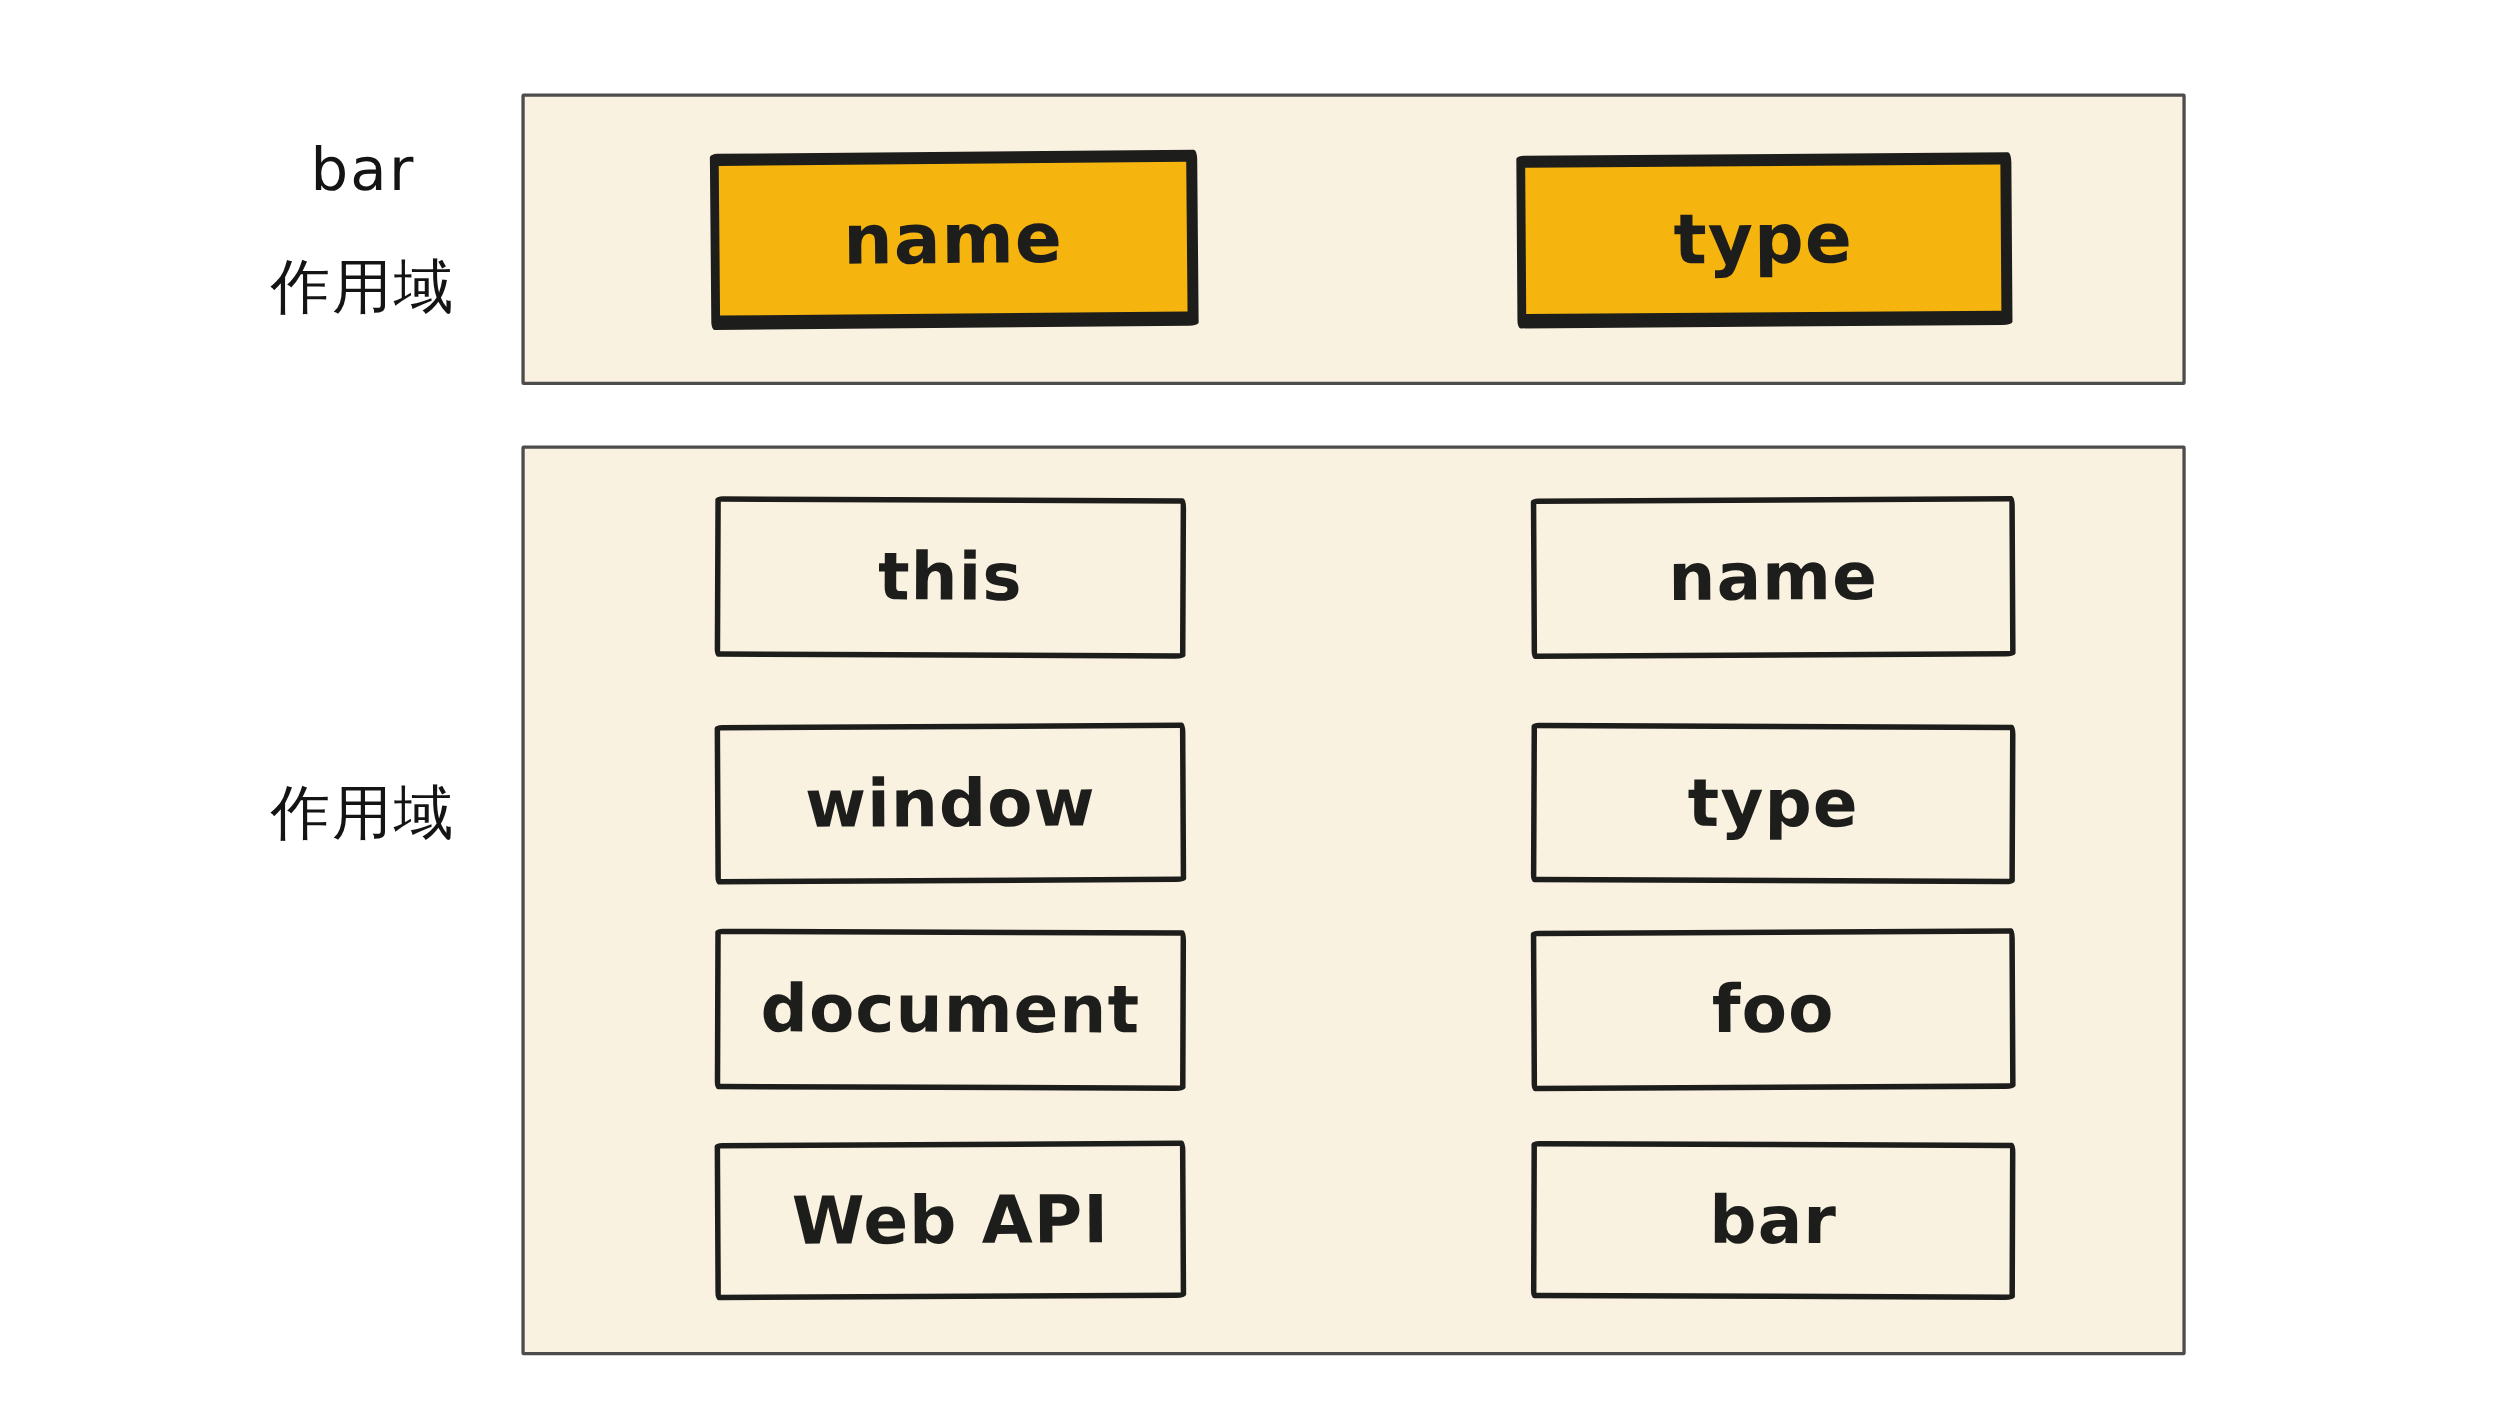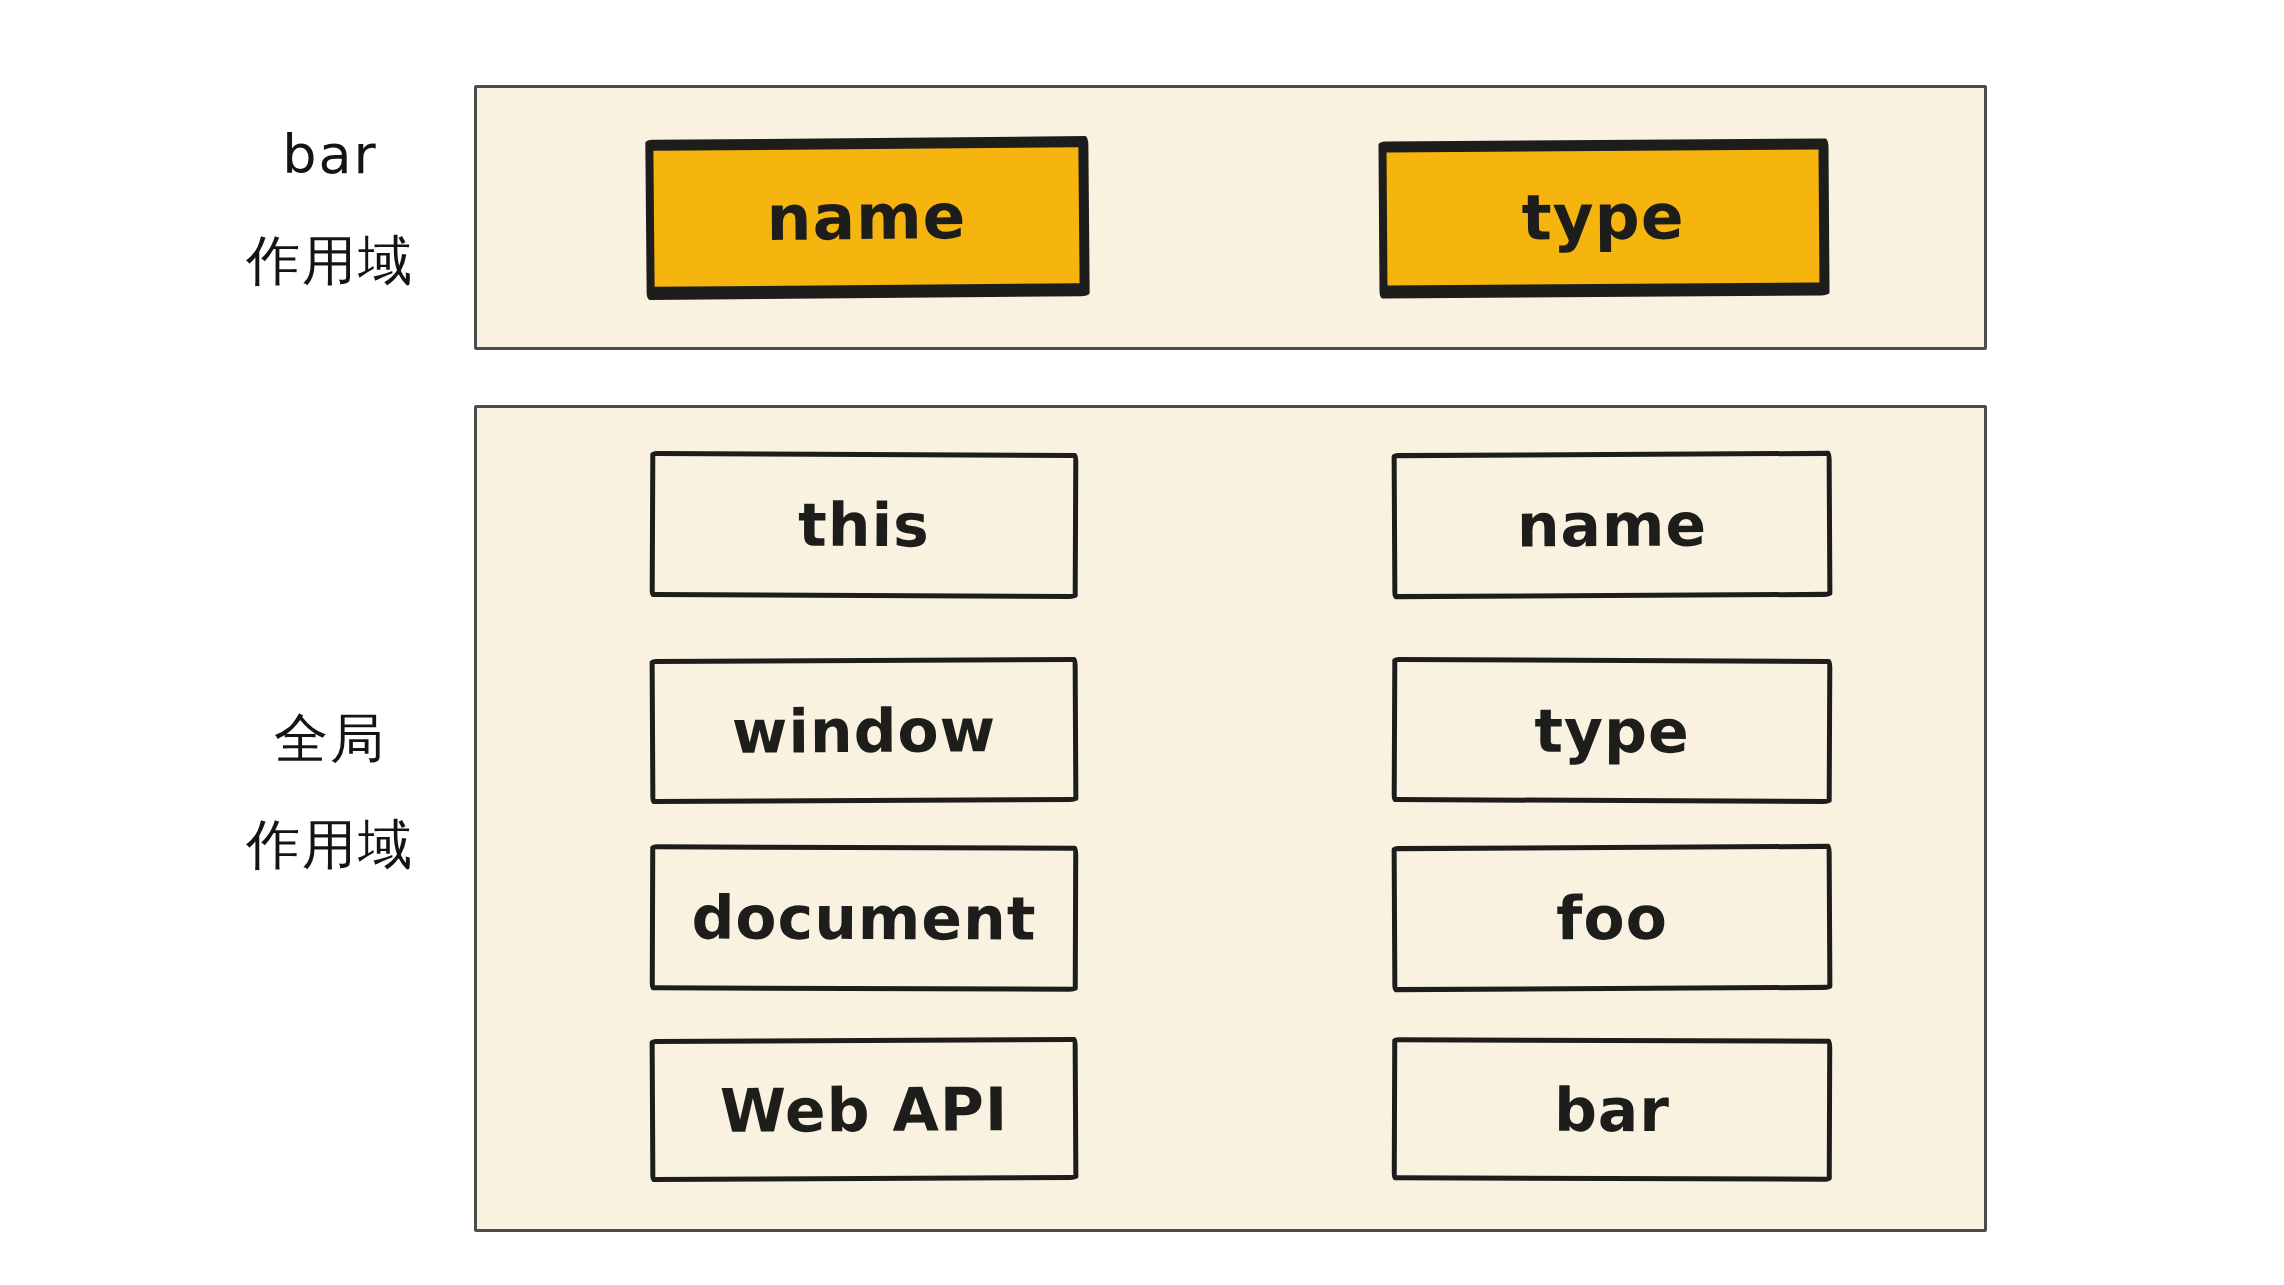--- a/index.html
+++ b/index.html
@@ -63,21 +63,20 @@
   <div class="scope-label label-bar">
     <div class="line">bar</div>
     <div class="line">作用域</div>
   </div>
 
   <div class="panel panel-bar"></div>
   <div class="box hl hl-name">name</div>
   <div class="box hl hl-type">type</div>
 
   <div class="scope-label label-global">
-    <div class="line">全局</div>
     <div class="line">作用域</div>
   </div>
 
   <div class="panel panel-global"></div>
 
   <div class="box plain col-l row-0 t0">this</div>
   <div class="box plain col-l row-1 t1">window</div>
   <div class="box plain col-l row-2 t2">document</div>
   <div class="box plain col-l row-3 t1">Web API</div>
 

